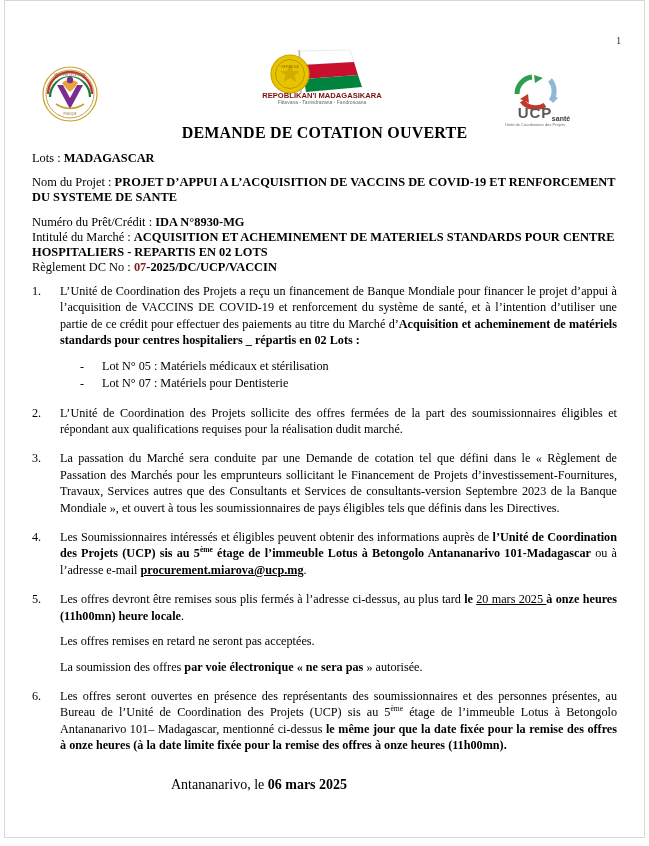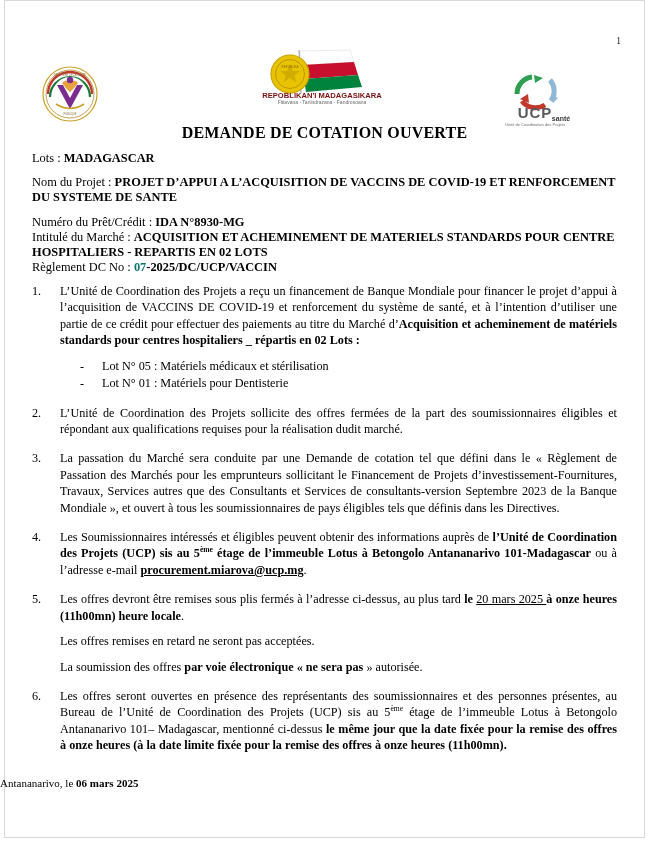--- a/index.html
+++ b/index.html
@@ -95,21 +95,21 @@
     position: absolute;
     left: 32px;
     top: 151px;
     width: 585px;
     font-size: 12.4px;
     line-height: 15.2px;
   }
   .meta .row { margin-bottom: 9px; }
   .meta .row.tight { margin-bottom: 0px; }
   .meta b { font-weight: bold; }
-  .red { color: #0f766e; font-weight: bold; margin-top: 44px; }
+  .red { color: #7f1d1d; font-weight: bold; margin-top: 44px; }
 
   
   .body-list {
     position: absolute;
     left: 32px;
     top: 283px;
     width: 585px;
     font-size: 12.2px;
     line-height: 16.4px;
   }
@@ -149,21 +149,22 @@
   sup { font-size: 0.62em; vertical-align: super; line-height: 0; }
   .email { font-weight: bold; text-decoration: underline; }
   .date-blank { font-weight: normal; text-decoration: underline; }
 
   
   .signature {
     position: absolute;
     left: 0;
     top: 777px;
     width: 518px;
-    font-size: 11px;
+    text-align: center;
+    font-size: 14px;
   }
   .signature b { font-weight: bold; }
 </style>
 </head>
 <body>
 
 <div class="page">
   <div class="page-border"></div>
 
   <div class="content">
@@ -241,21 +242,21 @@
       </div>
     </div>
 
     <div class="body-list">
 
       <div class="item">
         <span class="marker">1.</span>
         <p><span>L’Unité de Coordination des Projets a reçu un financement de Banque Mondiale pour financer le projet d’appui à l’acquisition de VACCINS DE COVID-19 et renforcement du système de santé, et à l’intention d’utiliser une partie de ce crédit pour effectuer des paiements au titre du Marché d’</span><b>Acquisition et acheminement de matériels standards pour centres hospitaliers _ répartis en 02 Lots :</b></p>
         <ul class="sublist">
           <li><span class="dash">-</span><span>Lot N° 05 : Matériels médicaux et stérilisation</span></li>
-          <li><span class="dash">-</span><span>Lot N° 01 : Matériels pour Dentisterie</span></li>
+          <li><span class="dash">-</span><span>Lot N° 07 : Matériels pour Dentisterie</span></li>
         </ul>
       </div>
 
       <div class="item">
         <span class="marker">2.</span>
         <p>L’Unité de Coordination des Projets sollicite des offres fermées de la part des soumissionnaires éligibles et répondant aux qualifications requises pour la réalisation dudit marché.</p>
       </div>
 
       <div class="item">
         <span class="marker">3.</span>

